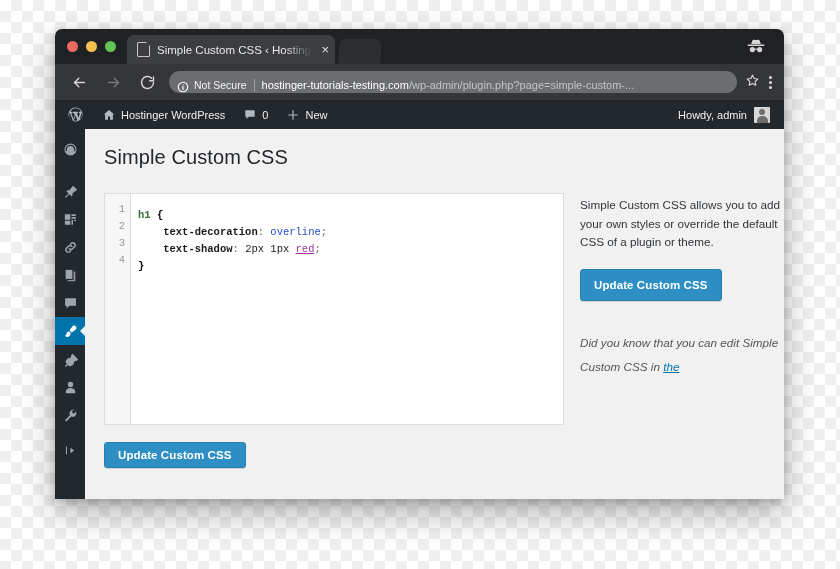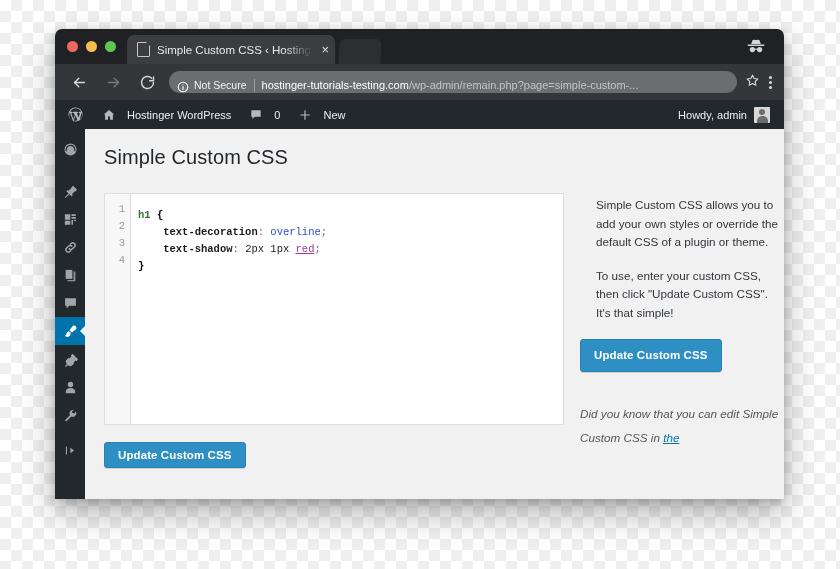--- a/index.html
+++ b/index.html
@@ -178,21 +178,21 @@
     display: flex;
     align-items: center;
     padding: 0 12px 0 8px;
     box-sizing: border-box;
     color: #b4b9be;
     font-size: 11px;
   }
   .ab-item {
     display: flex;
     align-items: center;
-    gap: 11px;
+    gap: 5px;
     padding: 0 9px;
     height: 29px;
     color: #eeeeee;
     white-space: nowrap;
   }
   .ab-item.logo { padding-left: 4px; padding-right: 9px; }
   .ab-spacer { flex: 1 1 auto; }
   .ab-howdy {
     display: flex;
     align-items: center;
@@ -336,21 +336,21 @@
   .update-left { margin-top: 17px; }
 
   .info-col {
     width: 205px;
     flex: 0 0 auto;
     font-size: 11.7px;
     line-height: 18.5px;
     color: #32373c;
     padding-top: 3px;
   }
-  .info-col p { margin: 0 0 15px 16px; }
+  .info-col p { margin: 0 0 15px 0; }
   .info-col .btn-primary { margin-top: 2px; }
   .note {
     font-style: italic;
     color: #555;
     margin-top: 30px;
     line-height: 24px;
   }
   .note a { color: #0073aa; text-decoration: underline; }
 
   .fade-bottom {
@@ -413,21 +413,21 @@
     <div class="omnibox">
       <div class="info-icon">
         <svg viewBox="0 0 24 24" width="12" height="12" fill="none" stroke="currentColor" stroke-width="2.2">
             <circle cx="12" cy="12" r="9.5"></circle>
             <path d="M12 11v6" stroke-linecap="round"></path>
             <circle cx="12" cy="7.4" r="1.1" fill="currentColor" stroke="none"></circle>
           </svg>
       </div>
       <div class="not-secure">Not Secure</div>
       <div class="omni-sep"></div>
-      <div class="url"><span class="host">hostinger-tutorials-testing.com</span><span class="path">/wp-admin/remain.php?page=simple-custom-...</span></div>
+      <div class="url"><span class="host">hostinger-tutorials-testing.com</span><span class="path">/wp-admin/plugin.php?page=simple-custom-...</span></div>
     </div>
 
     <div class="star-icon">
       <svg viewBox="0 0 24 24" width="15" height="15" fill="none" stroke="currentColor" stroke-width="1.8" stroke-linejoin="round">
           <path d="M12 3.4l2.6 5.4 5.9.8-4.3 4.1 1.1 5.9-5.3-2.9-5.3 2.9 1.1-5.9L3.5 9.6l5.9-.8z"></path>
         </svg>
     </div>
     <div class="kebab">
         <span></span>
         <span></span>
@@ -547,21 +547,20 @@
               </div>
               <div class="code" id="code-area"><div><span class="tok-sel">h1</span><span> </span><span class="tok-brace">{</span></div><div><span class="tok-prop">    text-decoration</span><span class="tok-punc">: </span><span class="tok-kw">overline</span><span class="tok-punc">;</span></div><div><span class="tok-prop">    text-shadow</span><span class="tok-punc">: </span><span class="tok-num">2px 1px</span><span> </span><span class="tok-color">red</span><span class="tok-punc">;</span></div><div><span class="tok-brace">}</span></div></div>
             </div>
             <div class="update-left">
               <span class="btn-primary">Update Custom CSS</span>
             </div>
           </div>
 
           <div class="info-col">
             <p>Simple Custom CSS allows you to add your own styles or override the default CSS of a plugin or theme.</p>
-            <p>To use, enter your custom CSS, then click "Update Custom CSS". It's that simple!</p>
             <span class="btn-primary">Update Custom CSS</span>
             <div class="note"><span>Did you know that you can edit Simple Custom CSS in </span><a href="#">the</a></div>
           </div>
 
         </div>
         <div class="fade-bottom"></div>
       </div>
 
     </div>
   </div>

